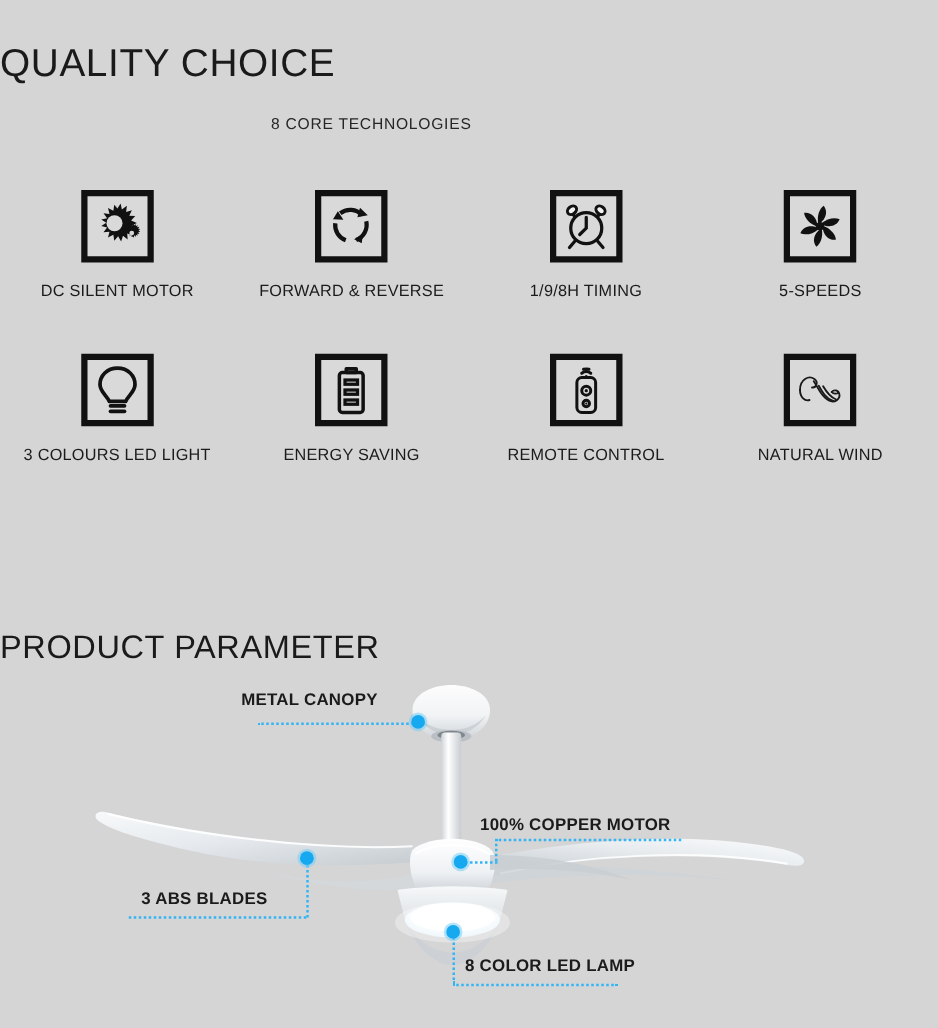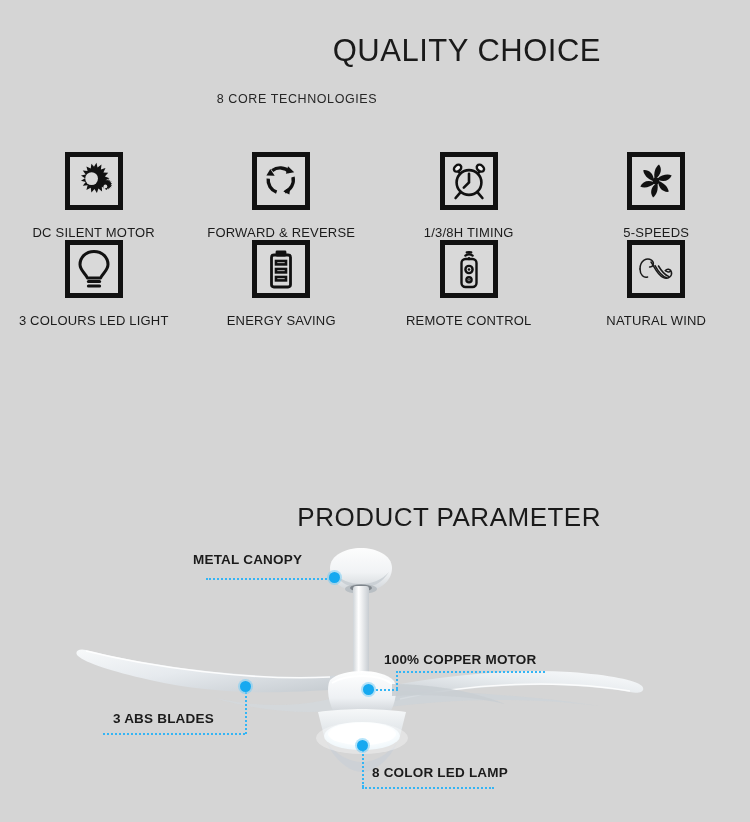--- a/index.html
+++ b/index.html
@@ -8,34 +8,35 @@
     background:#d5d5d5;
     font-family:"Liberation Sans",sans-serif;
     color:#1c1c1c;
     overflow:hidden;
     position:relative;
   }
   .page{position:relative;width:750px;height:822px;}
 
   
   .h1{
-    position:absolute;left:0;width:601px;text-align:right;
+    position:absolute;left:0;width:601px;text-align:left;
     font-size:31px;font-weight:400;letter-spacing:.5px;color:#1a1a1a;
   }
   .h1#qc{top:33px;}
   .h1#pp{top:502px;font-size:26px;}
   .sub{
     position:absolute;left:0;width:594px;text-align:center;
     top:92px;font-size:12.5px;letter-spacing:.6px;color:#262626;
   }
 
   
   .features{
     position:absolute;left:0;top:152px;width:750px;
     display:grid;grid-template-columns:repeat(4,1fr);
+    row-gap:43px;
   }
   .feature{display:flex;flex-direction:column;align-items:center;}
   .icon-box{
     width:58px;height:58px;
     border:5px solid #111;
     background:#d9d9d9;
     display:flex;align-items:center;justify-content:center;
     box-sizing:border-box;
   }
   .icon-box svg{display:block;}
@@ -124,21 +125,21 @@
             <path d="M12.0 32.8 L7.6 38.0"></path>
             <path d="M30.0 32.8 L34.4 38.0"></path>
           </g>
           <g fill="#f2f2f2" stroke="#111" stroke-width="2.4">
             <ellipse cx="9.6" cy="8.2" rx="4.0" ry="3.0" transform="rotate(-38 9.6 8.2)"></ellipse>
             <ellipse cx="32.4" cy="8.2" rx="4.0" ry="3.0" transform="rotate(38 32.4 8.2)"></ellipse>
           </g>
         </svg>
         </span>
       </div>
-      <div class="feat-label">1/3/8H TIMING</div>
+      <div class="feat-label">1/9/8H TIMING</div>
     </div>
 
     <div class="feature">
       <div class="icon-box">
         <span>
         <svg width="40" height="40" viewBox="0 0 40 40">
           <g fill="#111">
             <g transform="translate(20,20)">
               <g>
                     <path d="M0 -2.6 C5.0 -6.0 6.4 -12.0 3.0 -16.4 C-0.6 -14.0 -2.6 -8.0 -1.4 -2.2 Z"></path>

